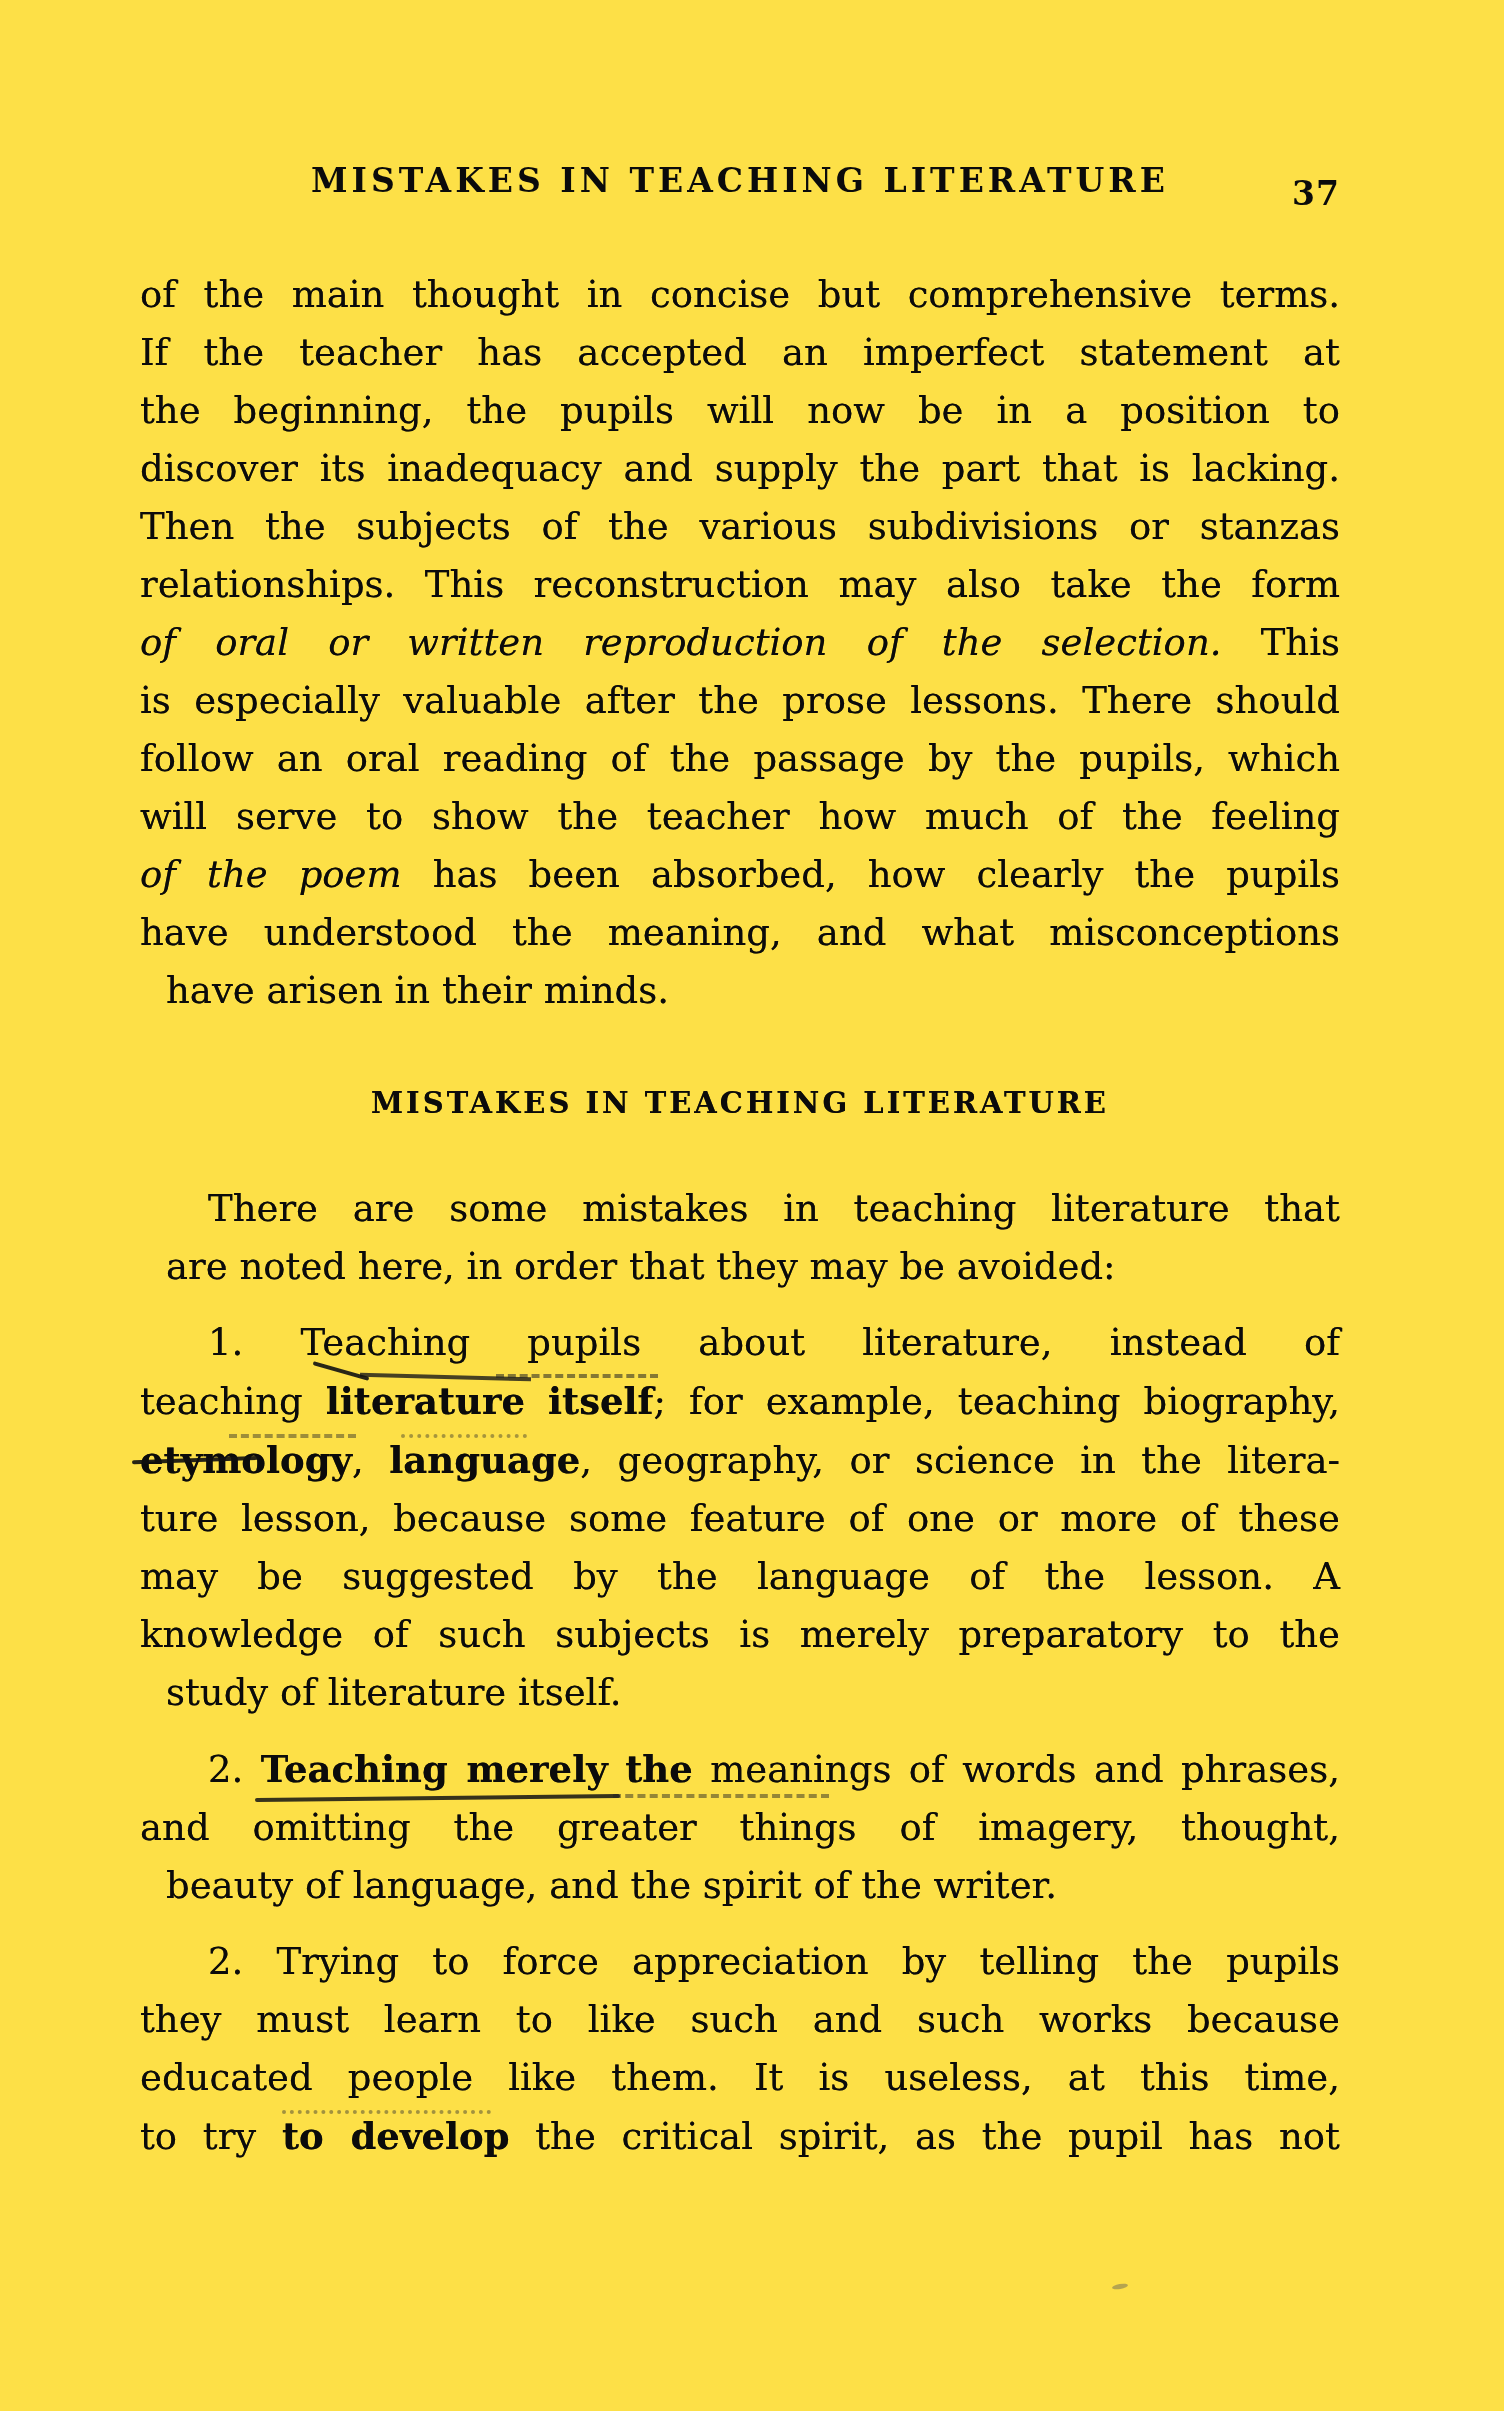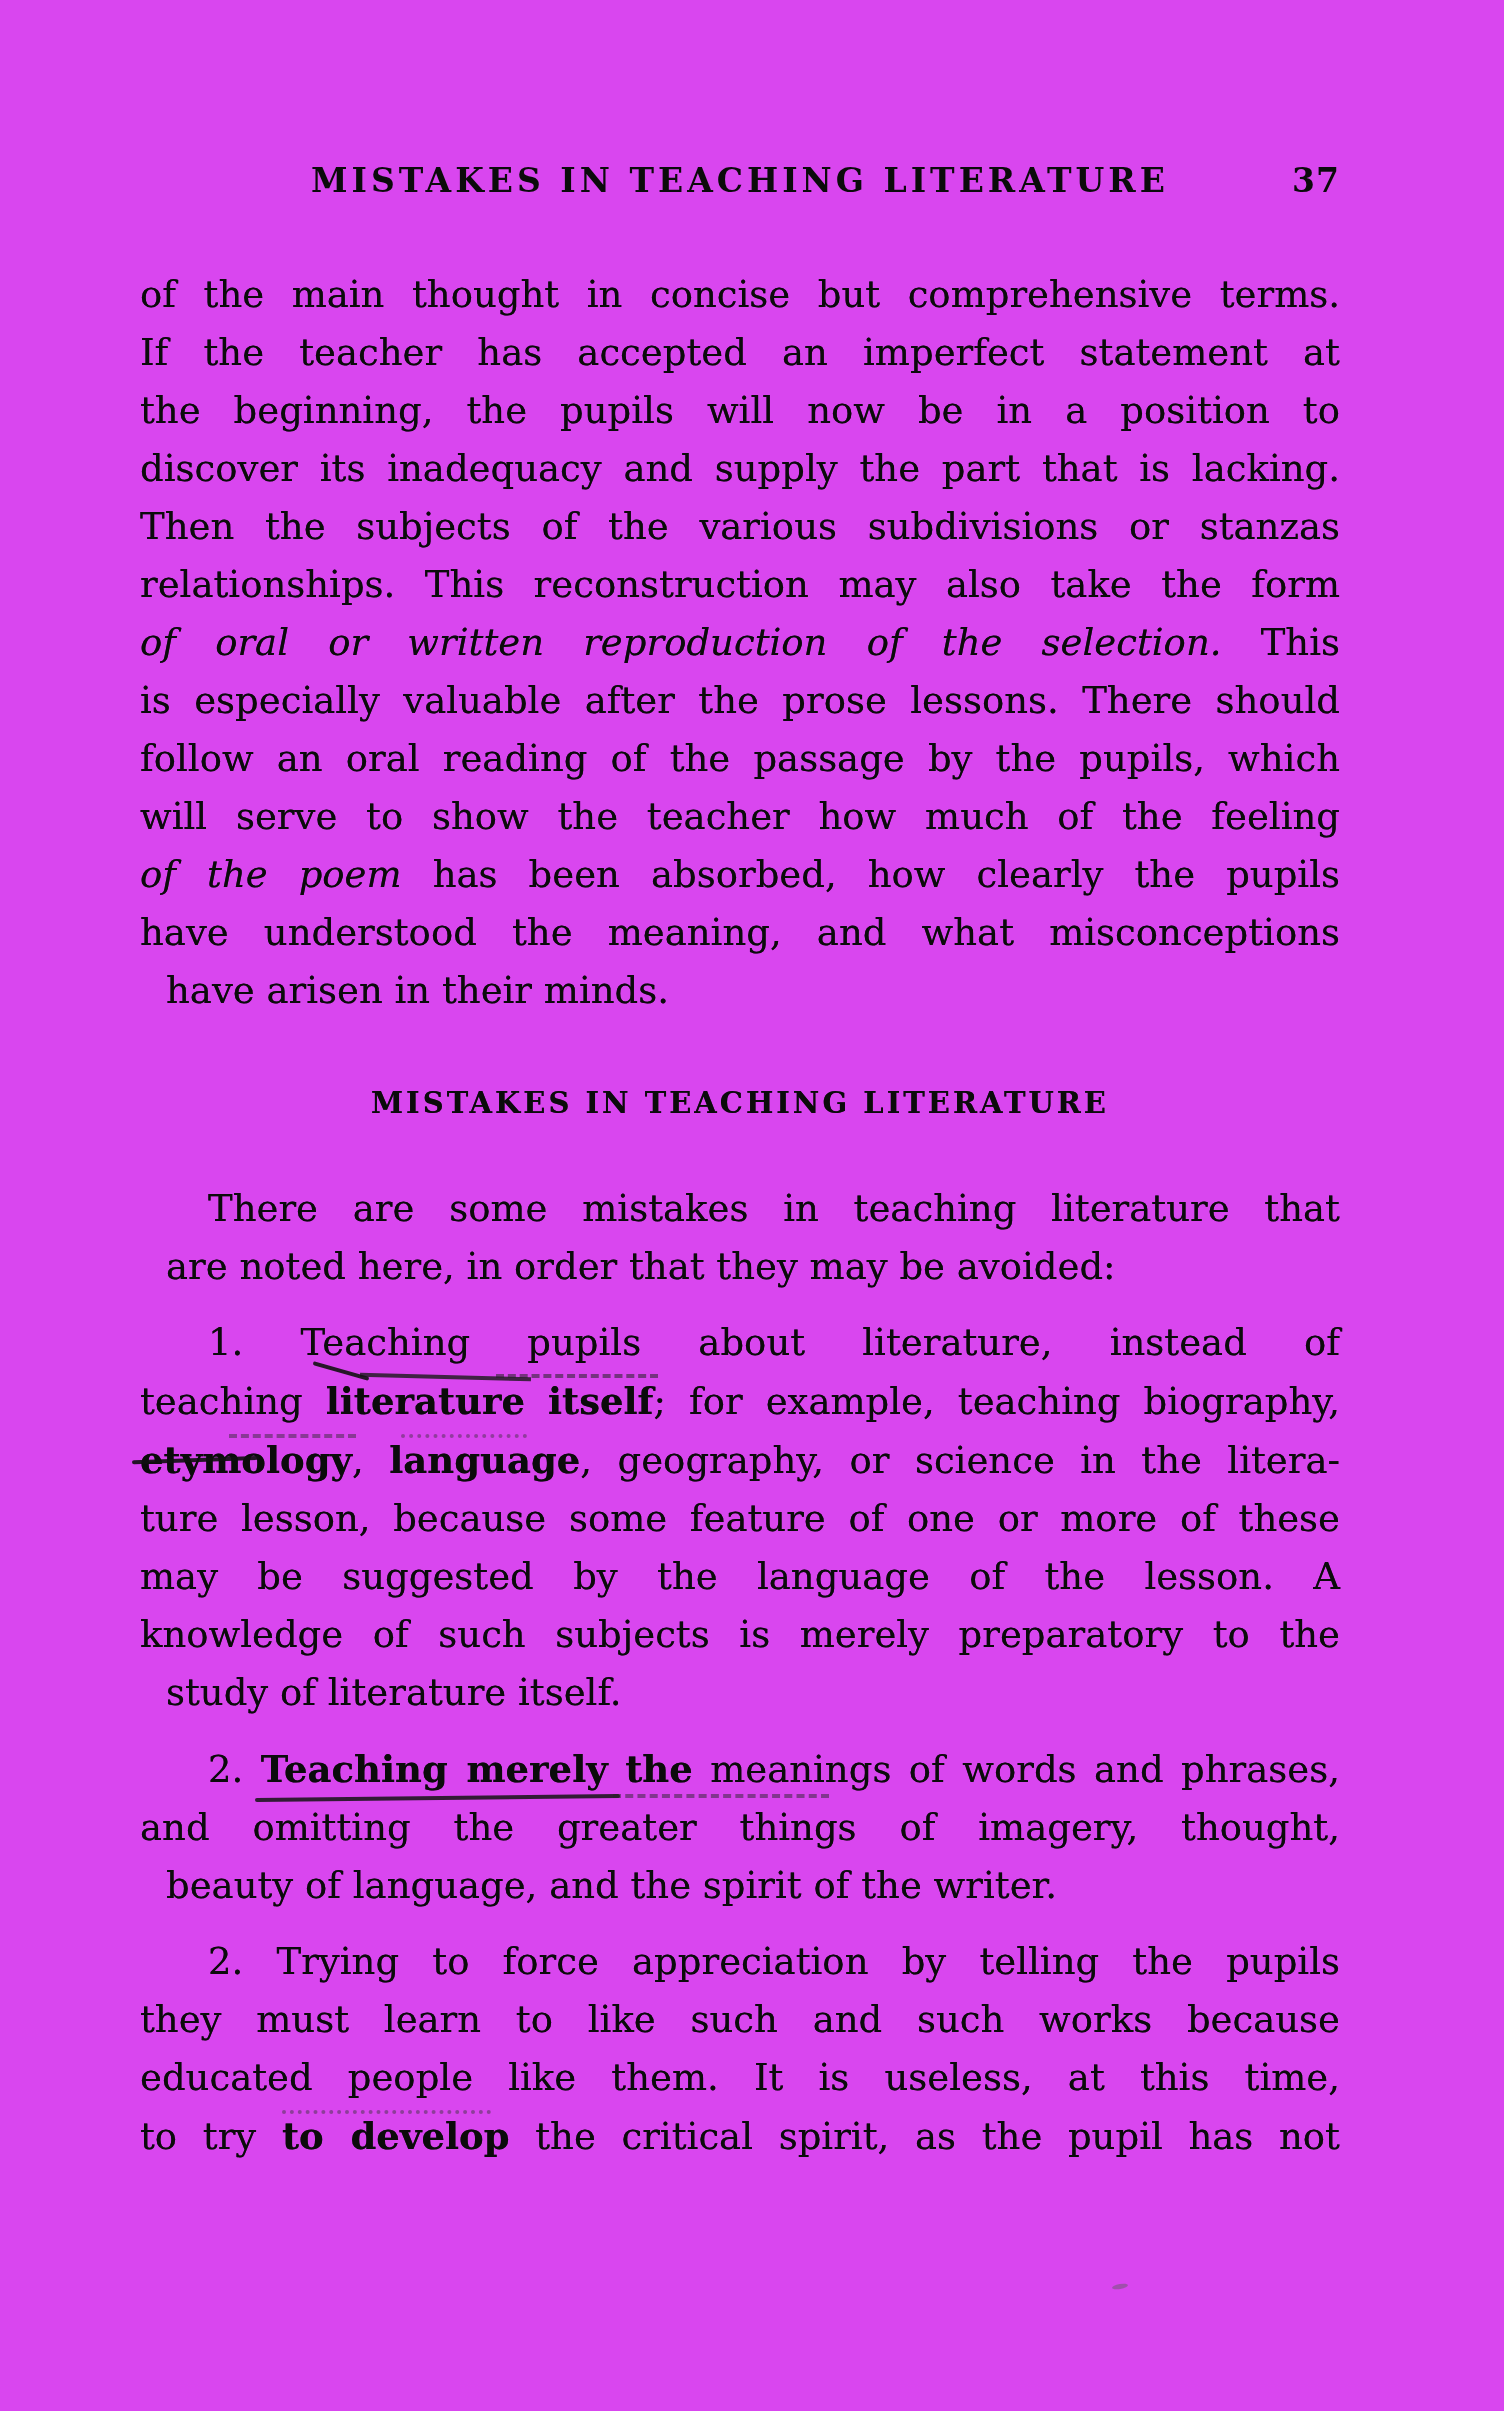--- a/index.html
+++ b/index.html
@@ -1,41 +1,41 @@
 <!DOCTYPE html>
 <html><head>
 <meta charset="utf-8">
 <style>
   html, body { margin: 0; padding: 0; background: #e8e8e8; }
   .sheet {
     position: relative;
     width: 1504px;
     height: 2411px;
-    background: #d946ef;
+    background: #fde047;
     color: #0b0b0b;
     font-family: "DejaVu Serif", "Liberation Serif", serif;
     overflow: hidden;
     box-sizing: border-box;
     padding: 160px 164px 16px 140px;
   }
   
   .running-head {
     position: relative;
     width: 1200px;
     height: 42px;
     line-height: 42px;
     text-align: center;
     font-size: 33px;
     font-weight: 700;
     letter-spacing: 4px;
     white-space: nowrap;
   }
   .running-head .page-number {
     position: absolute;
-    right: 0; top: 0;
+    right: 0; top: 13px;
     letter-spacing: 1px;
   }
   
   .body-text {
     margin-top: 64px;
     width: 1200px;
     font-size: 37px;
     line-height: 58px;
     text-shadow: 0 0 0.6px rgba(0,0,0,0.65);
   }

